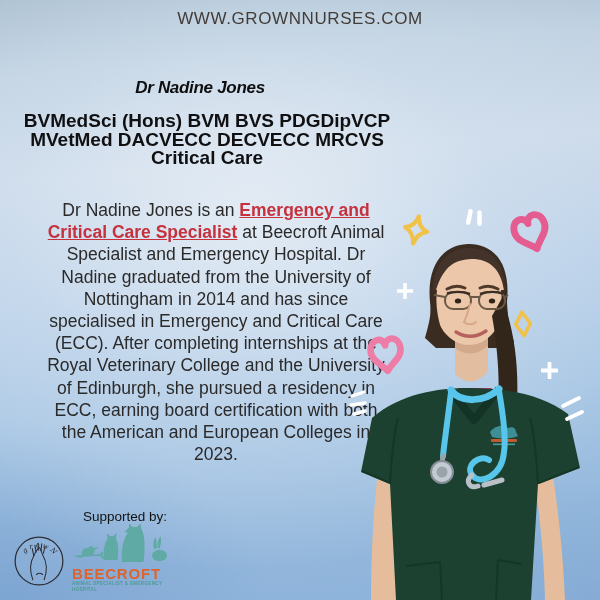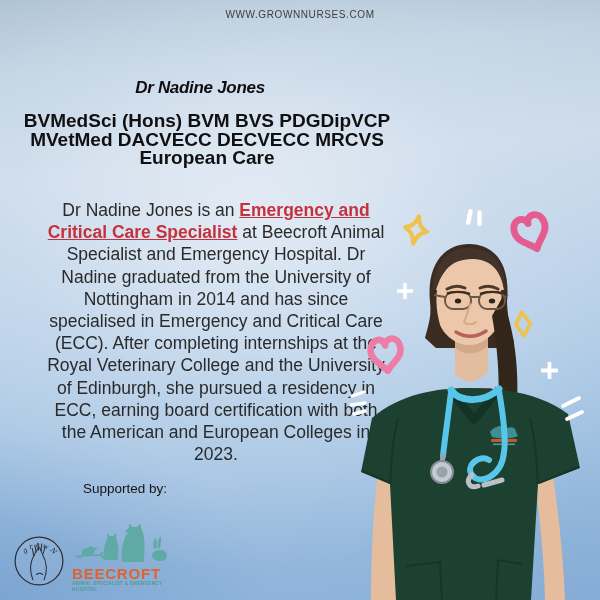--- a/index.html
+++ b/index.html
@@ -7,46 +7,46 @@
   #poster{
     position:relative;width:600px;height:600px;overflow:hidden;
     background:
       radial-gradient(120% 90% at 42% 36%, rgba(235,241,247,.80) 0%, rgba(214,227,241,.45) 34%, rgba(170,198,228,0) 66%),
       radial-gradient(45% 30% at 0% 100%, rgba(100,145,198,.45) 0%, rgba(100,145,198,0) 100%),
       radial-gradient(40% 22% at 100% 100%, rgba(120,160,205,.35) 0%, rgba(120,160,205,0) 100%),
       linear-gradient(175deg,#a7bccd 0%,#bed0e0 12%,#ccdae9 28%,#b7cfe8 48%,#a4c4e3 68%,#93b7dc 88%,#8db2da 100%);
   }
   .abs{position:absolute;}
   .center{text-align:center;}
-  .url{top:9px;left:0;width:600px;font-size:10px;letter-spacing:.6px;color:#433c37;font-weight:500;}
+  .url{top:9px;left:0;width:600px;font-size:17px;letter-spacing:.6px;color:#433c37;font-weight:500;}
   .title{top:78px;left:0;width:400px;font-size:17px;font-weight:bold;font-style:italic;color:#0e0e10;letter-spacing:-.3px;}
   .creds{top:112px;left:7px;width:400px;font-size:19px;font-weight:bold;color:#101012;line-height:18.6px;}
   .bio{top:199px;left:42px;width:348px;font-size:17.5px;line-height:22.2px;color:#2b2a2a;}
   .bio .lnk{color:#c5323e;font-weight:bold;text-decoration:underline;cursor:pointer;}
-  .supported{top:481px;left:45px;width:160px;font-size:13.5px;color:#141414;}
+  .supported{top:509px;left:45px;width:160px;font-size:13.5px;color:#141414;}
   .grown-logo{left:12px;top:532px;width:54px;height:56px;}
   .beecroft{left:72px;top:522px;width:100px;height:74px;}
   .beecroft .animals{width:96px;height:44px;display:block;margin:0 auto;}
   .beecroft .bname{font-size:15px;font-weight:bold;letter-spacing:.8px;color:#e0622c;line-height:15px;}
   .beecroft .btag{font-size:4.6px;font-weight:bold;letter-spacing:.3px;color:#4f9a96;line-height:6px;}
   .photo{left:352px;top:240px;width:248px;height:360px;}
   svg{display:block;}
 </style>
 </head>
 <body>
 
 <div id="poster">
 
   <div class="abs url center">WWW.GROWNNURSES.COM</div>
 
   <div class="abs title center">Dr Nadine Jones</div>
   <div class="abs creds center">
     <div>BVMedSci (Hons) BVM BVS PDGDipVCP</div>
     <div>MVetMed DACVECC DECVECC MRCVS</div>
-    <div>European Care</div>
+    <div>Critical Care</div>
   </div>
 
   <div class="abs bio center"><span>Dr Nadine Jones is an </span><span class="lnk">Emergency and Critical Care Specialist</span><span> at Beecroft Animal Specialist and Emergency Hospital. Dr Nadine graduated from the University of Nottingham in 2014 and has since specialised in Emergency and Critical Care (ECC). After completing internships at the Royal Veterinary College and the University of Edinburgh, she pursued a residency in ECC, earning board certification with both the American and European Colleges in 2023.</span></div>
 
   <div class="abs supported center">Supported by:</div>
 
   <div class="abs grown-logo">
     <svg viewBox="0 0 52 54" width="54" height="56">
       <defs>
           <path id="grownArc" d="M 9,26 A 18.5,18.5 0 0 1 43,26" fill="none"></path>

